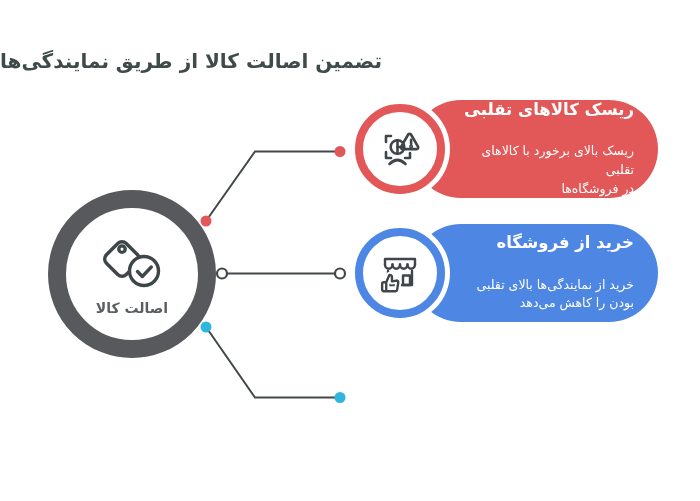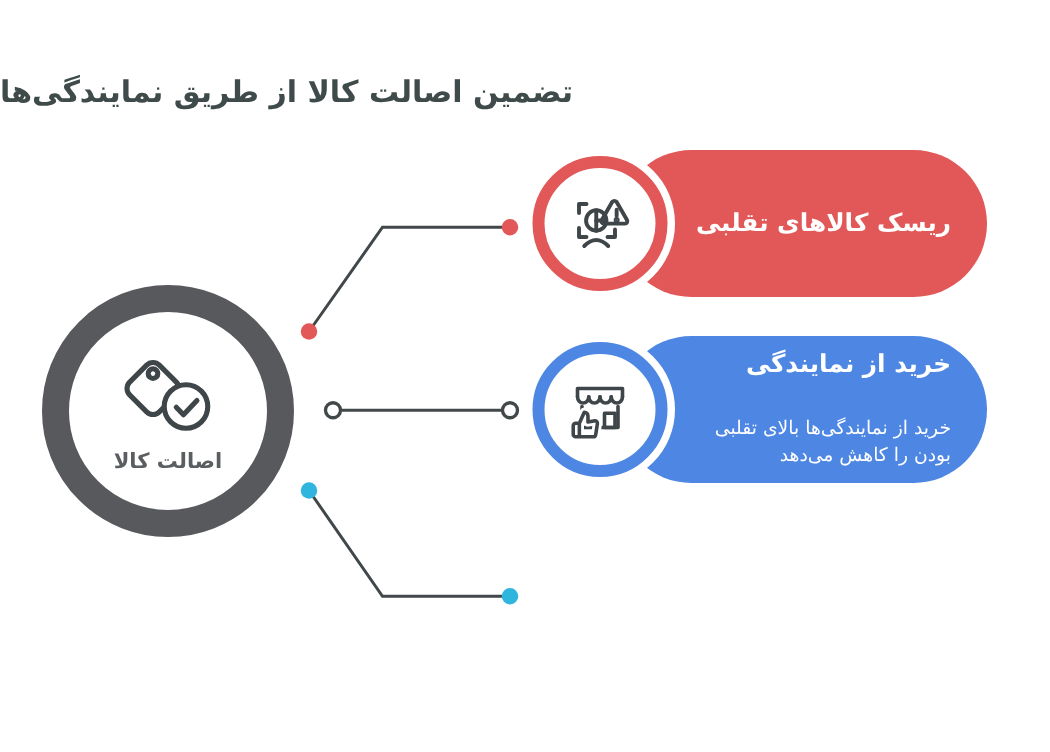--- a/index.html
+++ b/index.html
@@ -13,21 +13,21 @@
     font-size:20px;font-weight:bold;color:var(--c-title);
   }
   
   .connectors{position:absolute;left:0;top:0;width:700px;height:501px;}
   .cline{fill:none;stroke:var(--c-line);stroke-width:2;}
   .dot-red{fill:var(--c-red);}
   .dot-cyan{fill:var(--c-cyan);}
   .dot-open{fill:#ffffff;stroke:var(--c-line);stroke-width:2.2;}
   
   .hub{
-    position:absolute;left:28px;top:190px;width:168px;height:168px;
+    position:absolute;left:48px;top:190px;width:168px;height:168px;
     box-sizing:border-box;border:18px solid var(--c-ring);border-radius:50%;
     background:#fff;
   }
   .hub-icon{position:absolute;left:50%;top:22px;transform:translateX(-50%);color:var(--c-icon);}
   .hub-label{
     position:absolute;left:0;bottom:24px;width:100%;text-align:center;direction:rtl;
     font-size:14px;font-weight:bold;color:var(--c-hubtext);
   }
   
   .card{
@@ -83,20 +83,22 @@
         <circle cx="51" cy="41" r="14.5" fill="#ffffff"></circle>
         <path d="M44.5,41.5 l4.8,5 l9,-9.5"></path>
       </g>
     </svg>
     <div class="hub-label">اصالت کالا</div>
   </div>
 
   <div class="card card-0" style="--accent: #e25757;">
     <div class="card-body">
       <div class="card-title">ریسک کالاهای تقلبی</div>
+      <div class="card-desc">ریسک بالای برخورد با کالاهای تقلبی
+در فروشگاه‌ها</div>
     </div>
     <div class="card-badge">
       <svg width="48" height="48" viewBox="0 0 48 48">
         <g fill="none" stroke="currentColor" stroke-width="2.6" stroke-linecap="round" stroke-linejoin="round">
           <path d="M15,11 h-5 v6"></path>
           <path d="M10,27 v6 h5"></path>
           <path d="M34,28 v5 h-5"></path>
           <circle cx="21.5" cy="22" r="6.8"></circle>
           <path d="M21.5,15.2 v13.6"></path>
           <path d="M21.5,22 h6.2"></path>
@@ -104,21 +106,21 @@
           <path d="M35.1,14.8 v4.2"></path>
           <circle cx="35.1" cy="21.6" r="0.7" fill="currentColor"></circle>
           <path d="M13.5,39 q8,-8 16,0"></path>
         </g>
       </svg>
     </div>
   </div>
 
   <div class="card card-1" style="--accent: #4d86e3;">
     <div class="card-body">
-      <div class="card-title">خرید از نمایندگی</div>
+      <div class="card-title">خرید از فروشگاه</div>
       <div class="card-desc">خرید از نمایندگی‌ها بالای تقلبی
 بودن را کاهش می‌دهد</div>
     </div>
     <div class="card-badge">
       <svg width="48" height="48" viewBox="0 0 48 48">
         <g fill="none" stroke="currentColor" stroke-width="2.4" stroke-linecap="round" stroke-linejoin="round">
           <path d="M9,15.5 v-5.5 h30 v5.5"></path>
           <path d="M9,15.5 a3.75,4.2 0 0 0 7.5,0"></path>
           <path d="M16.5,15.5 a3.75,4.2 0 0 0 7.5,0"></path>
           <path d="M24,15.5 a3.75,4.2 0 0 0 7.5,0"></path>

